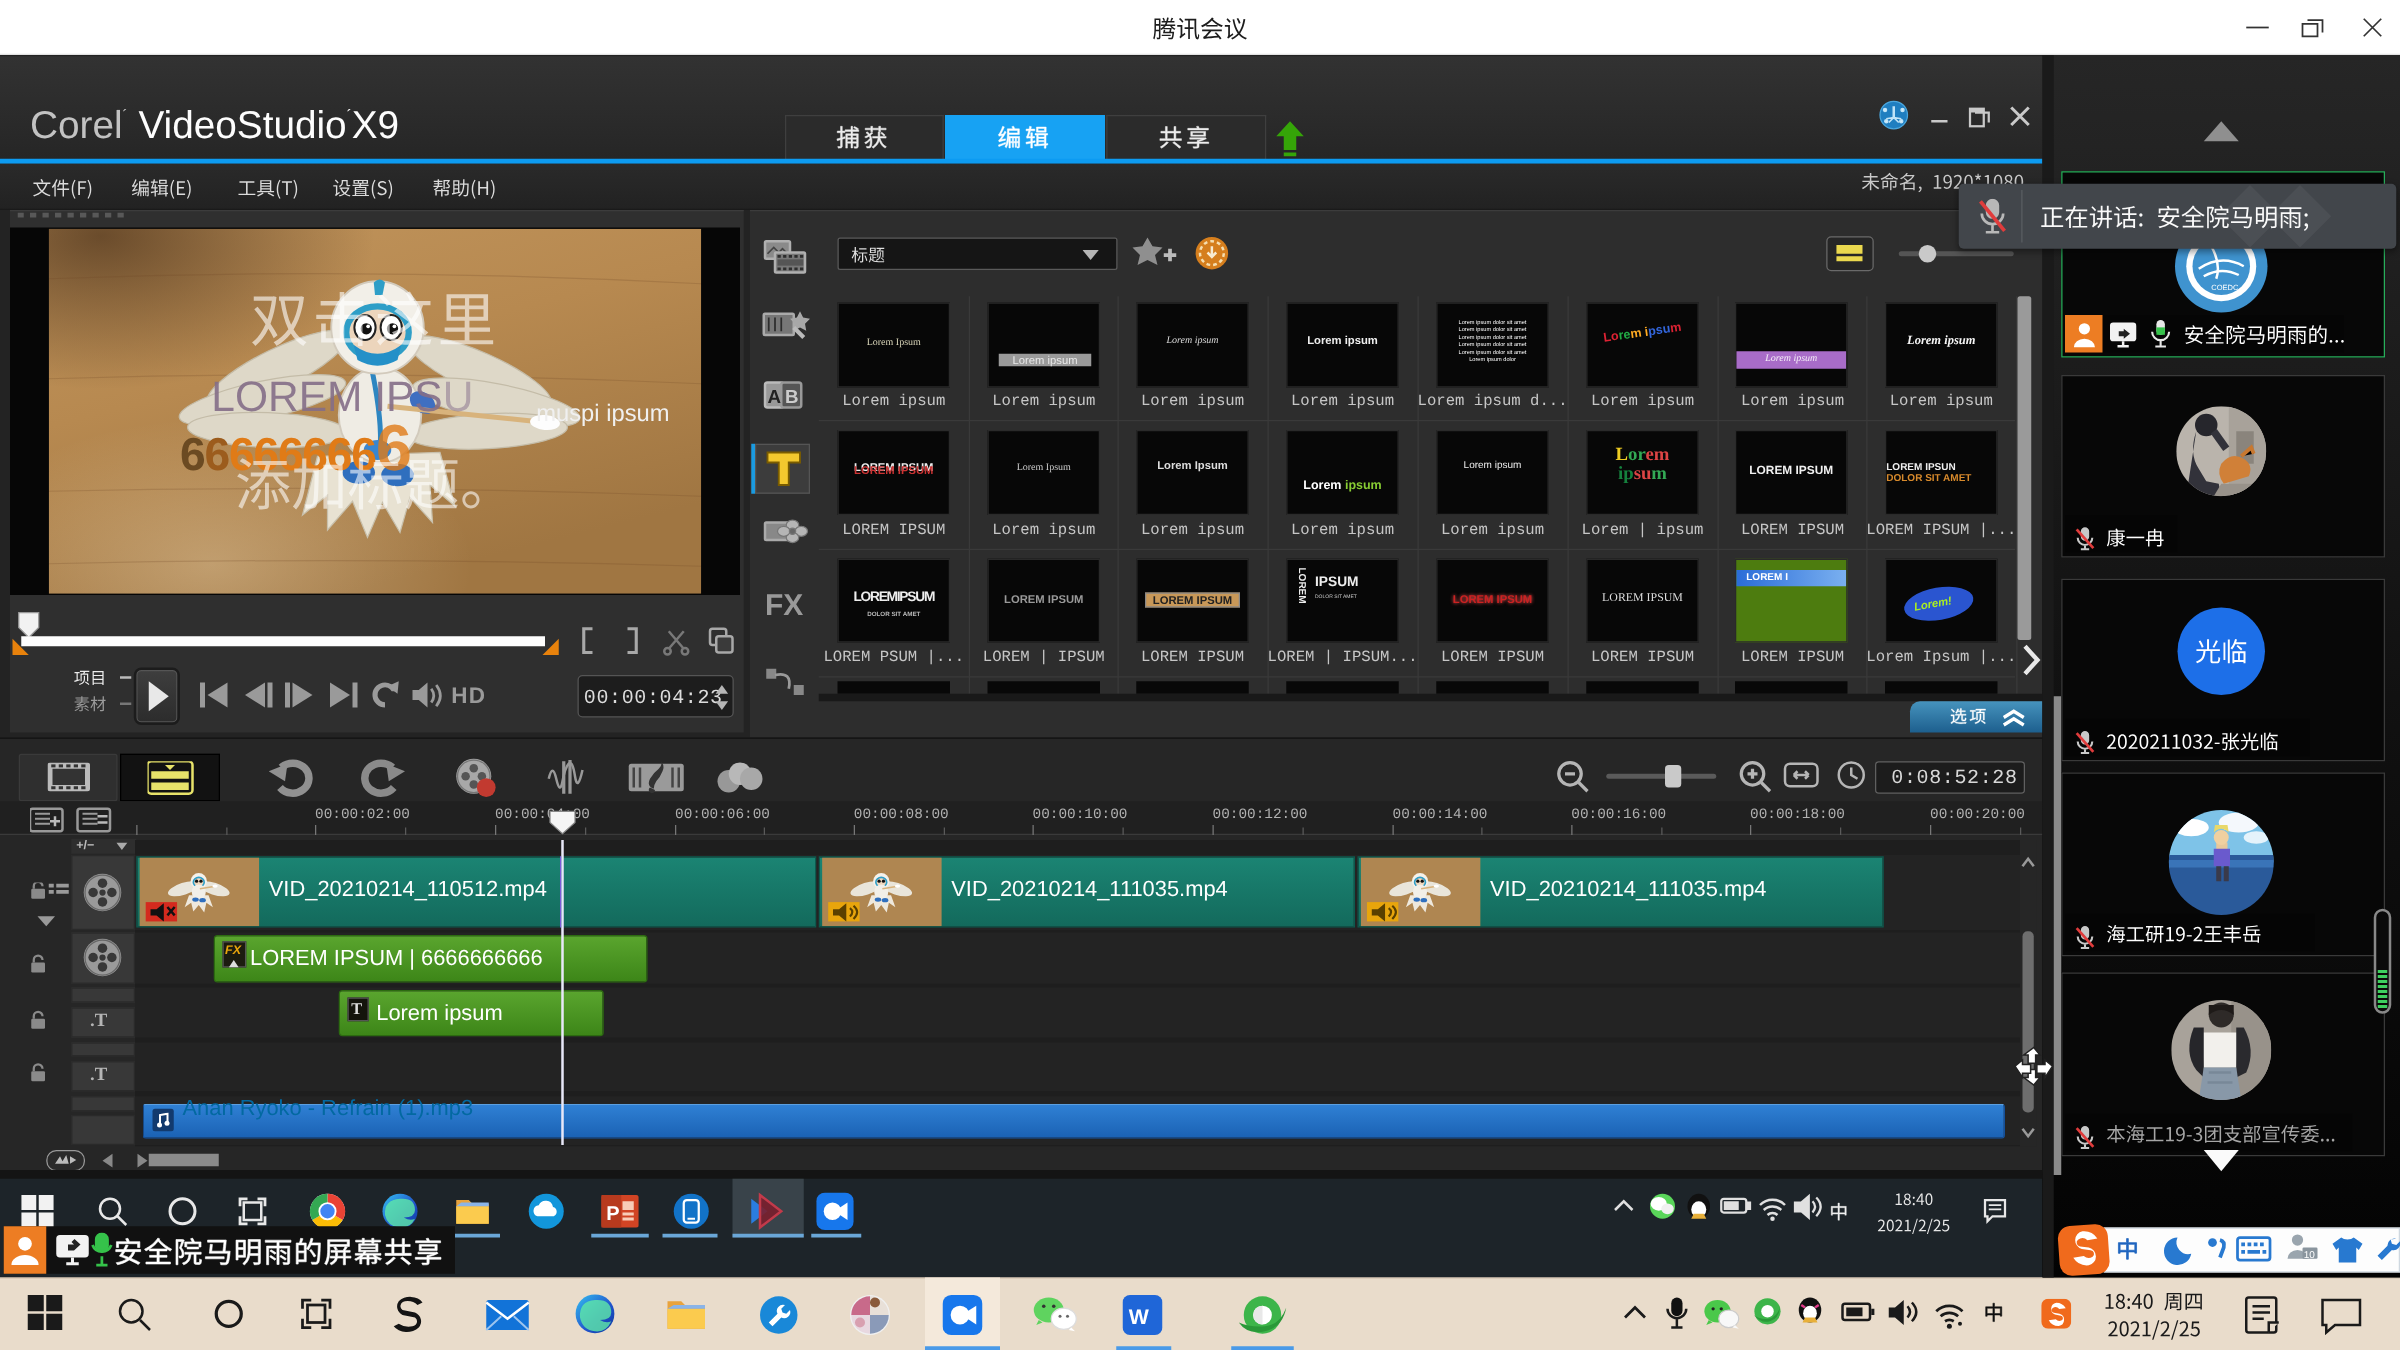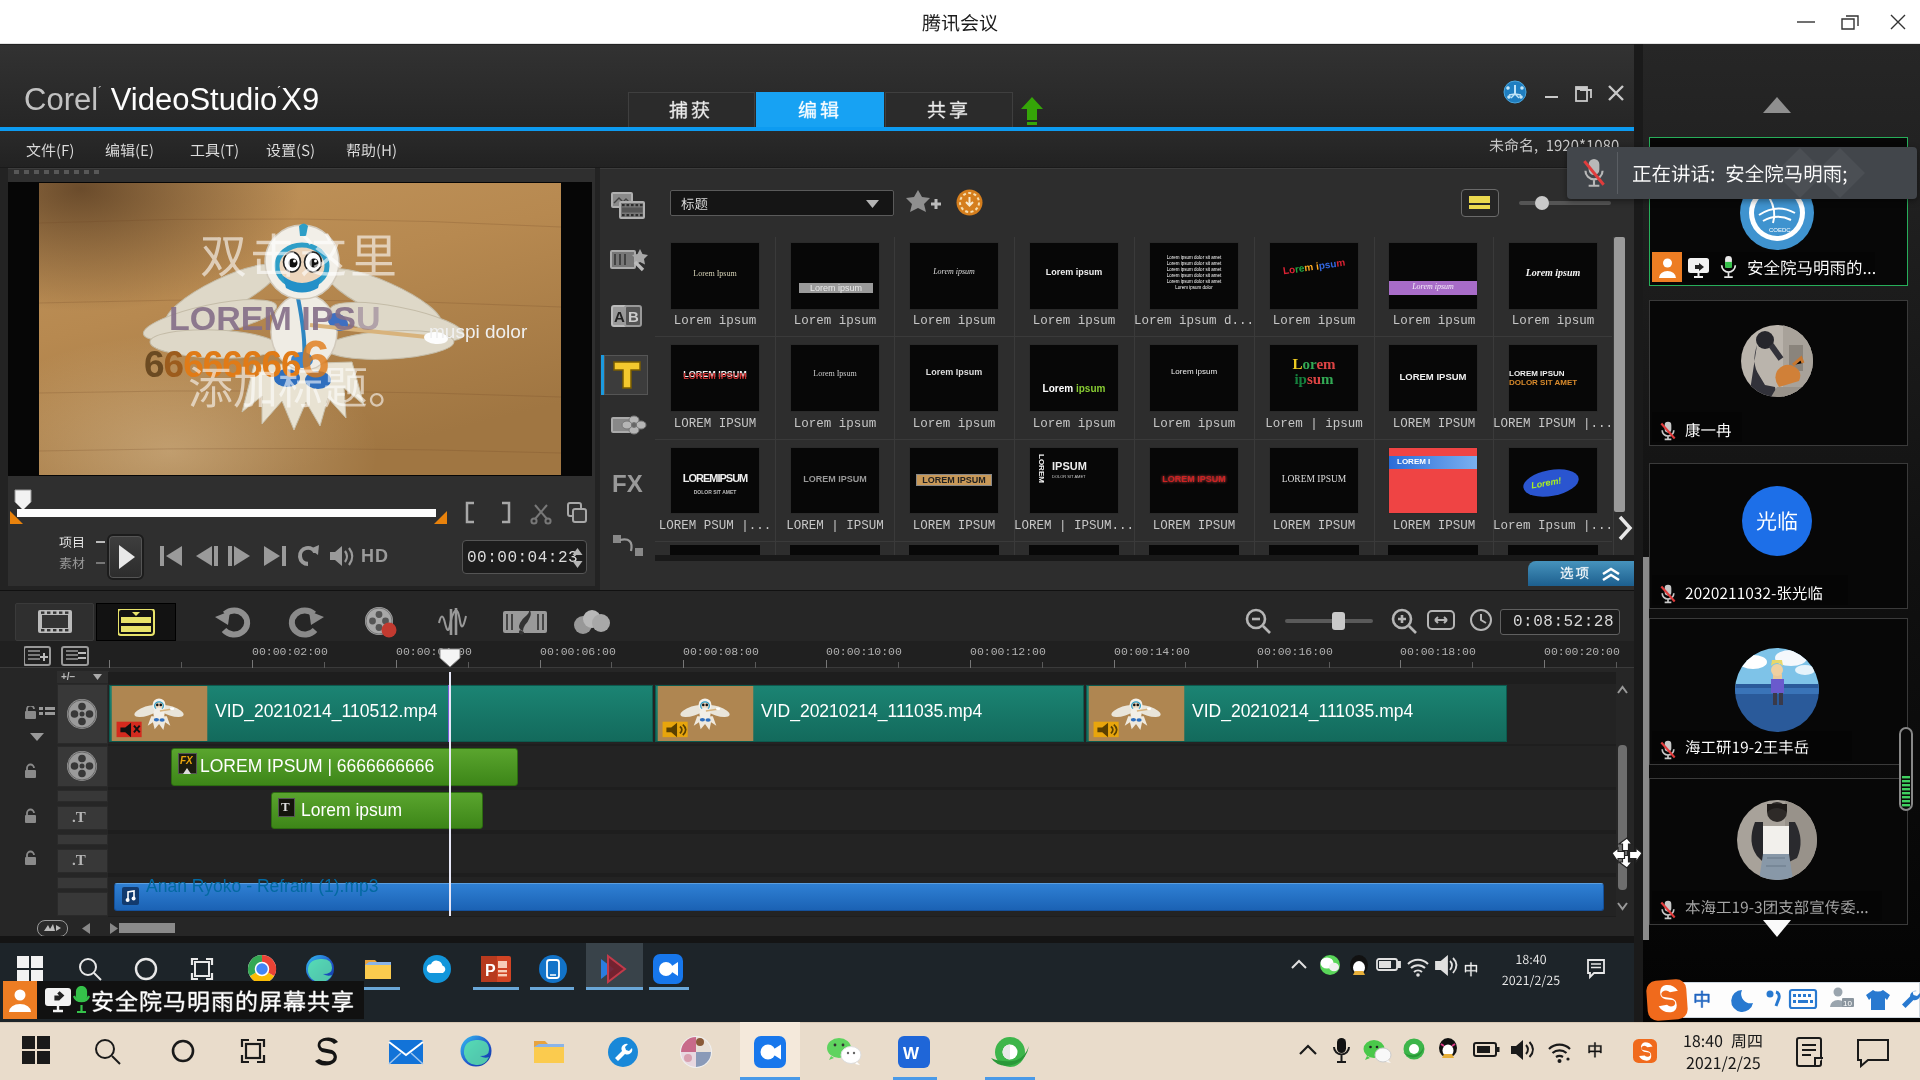--- a/index.html
+++ b/index.html
@@ -169,23 +169,23 @@
  <ellipse cx="36" cy="-28" rx="11" ry="8" fill="#3f6fc1" transform="rotate(35 36 -28)"></ellipse>
 
  <path d="M8 -25 L125 -13" stroke="#d8b37c" stroke-width="4"></path>
  <ellipse cx="134" cy="-12" rx="12" ry="6" fill="#fdfdfd" transform="rotate(5 134 -12)"></ellipse>
 
  <ellipse cx="-15" cy="28" rx="13" ry="9" fill="#2f6fbe"></ellipse>
  <ellipse cx="16" cy="30" rx="13" ry="9" fill="#2f6fbe"></ellipse>
  <ellipse cx="0" cy="10" rx="11" ry="8" fill="#3a86d0"></ellipse>
 </g>
 </svg>
-<div class="abs" style="left:169px;top:299px;font-size:34px;font-weight:bold;color:rgba(132,110,135,0.9);letter-spacing:0px;z-index:5;">LOREM IPS<span style="color:rgba(132,108,138,0.5)">U</span></div>
+<div class="abs" style="left:169px;top:299px;font-size:34px;font-weight:normal;color:rgba(132,110,135,0.9);letter-spacing:0px;z-index:5;">LOREM IPS<span style="color:rgba(132,108,138,0.5)">U</span></div>
 <div class="abs" style="left:144px;top:329px;font-size:37px;font-weight:bold;color:#e07b17;letter-spacing:-1px;z-index:5;"><span style="color:#6b4a22;">6</span><span style="color:#9c5c1d;">6</span>666666<span style="font-size:52px;color:rgba(224,123,23,0.8);">6</span></div>
-<div class="abs" style="left:429px;top:321px;font-size:19px;color:#f0f0f0;z-index:5;">muspi dolor</div>
+<div class="abs" style="left:429px;top:321px;font-size:19px;color:#f0f0f0;z-index:5;">muspi ipsum</div>
 <svg class="abs" style="left:8px;top:488px" width="450" height="40">
       <path d="M7 2h16v12l-8 8-8-8z" fill="#f2f2f2" stroke="#999" stroke-width="1"></path>
       <rect x="9" y="21" width="419" height="8" fill="#fdfdfd"></rect>
       <path d="M2 23v13h13z" fill="#e8820c"></path>
       <path d="M439 23v13h-13z" fill="#e8820c"></path>
     </svg>
 <svg class="abs" style="left:460px;top:500px" width="130" height="28" fill="none" stroke="#a8a8a8" stroke-width="2.5">
       <path d="M14 3h-7v19h7"></path>
       <path d="M42 3h7v19h-7"></path>
       <g stroke="#787878" stroke-width="2">
@@ -418,21 +418,21 @@
     </div>
 <div class="abs mono" style="left:1014px;top:519px;width:120px;height:16px;font-size:12.5px;color:#c6c6c6;white-space:nowrap;">LOREM | IPSUM...</div>
 <div class="abs" style="left:1149px;top:447px;width:90px;height:67px;background:#070707;border:1px solid #2a2a2a;overflow:hidden;">
       <div style="position:absolute;width:100%;text-align:center;top:26px;font-size:9px;font-weight:bold;color:#c22;text-shadow:0 0 3px #f55;">LOREM IPSUM</div>
     </div>
 <div class="abs mono" style="left:1134px;top:519px;width:120px;height:16px;font-size:12.5px;color:#c6c6c6;text-align:center;white-space:nowrap;">LOREM IPSUM</div>
 <div class="abs" style="left:1269px;top:447px;width:90px;height:67px;background:#070707;border:1px solid #2a2a2a;overflow:hidden;">
       <div style="position:absolute;width:100%;text-align:center;top:26px;font-size:9.5px;color:#ddd;font-family:Liberation Serif;">LOREM IPSUM</div>
     </div>
 <div class="abs mono" style="left:1254px;top:519px;width:120px;height:16px;font-size:12.5px;color:#c6c6c6;text-align:center;white-space:nowrap;">LOREM IPSUM</div>
-<div class="abs" style="left:1388px;top:447px;width:90px;height:67px;background:#ef4444;border:1px solid #2a2a2a;overflow:hidden;">
+<div class="abs" style="left:1388px;top:447px;width:90px;height:67px;background:#4d7c0f;border:1px solid #2a2a2a;overflow:hidden;">
       <div style="position:absolute;width:100%;text-align:center;top:8px;height:13px;background:linear-gradient(90deg,#2a6cd8,#7ab0f0);"></div>
       <div style="position:absolute;top:9px;left:8px;font-size:8px;color:#fff;font-weight:bold;">LOREM I</div>
     </div>
 <div class="abs mono" style="left:1374px;top:519px;width:120px;height:16px;font-size:12.5px;color:#c6c6c6;text-align:center;white-space:nowrap;">LOREM IPSUM</div>
 <div class="abs" style="left:1508px;top:447px;width:90px;height:67px;background:#070707;border:1px solid #2a2a2a;overflow:hidden;">
       <div style="position:absolute;top:22px;left:14px;width:56px;height:26px;background:#2a55d0;border-radius:50%;transform:rotate(-10deg);"></div>
       <div style="position:absolute;top:30px;left:22px;font-size:9px;color:#ae2;font-style:italic;font-weight:bold;transform:rotate(-10deg);">Lorem!</div>
     </div>
 <div class="abs mono" style="left:1493px;top:519px;width:120px;height:16px;font-size:12.5px;color:#c6c6c6;text-align:center;white-space:nowrap;">Lorem Ipsum |...</div>
 <div class="abs" style="left:1614px;top:237px;width:11px;height:275px;background:#9a9a9a;border-radius:2px;"></div>

